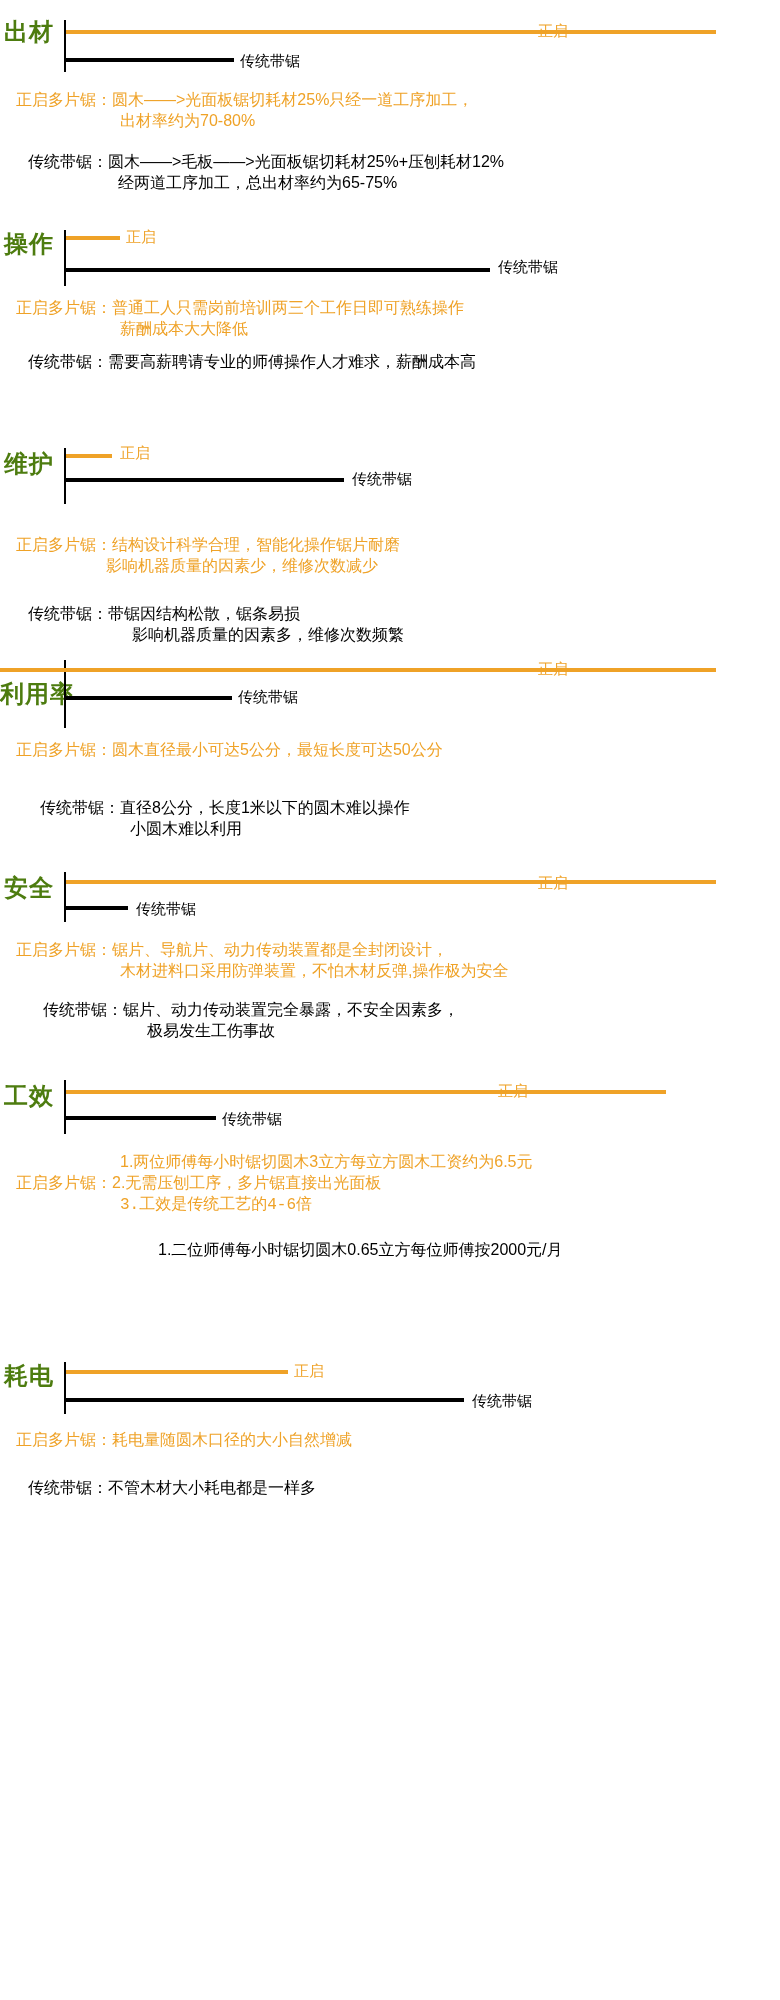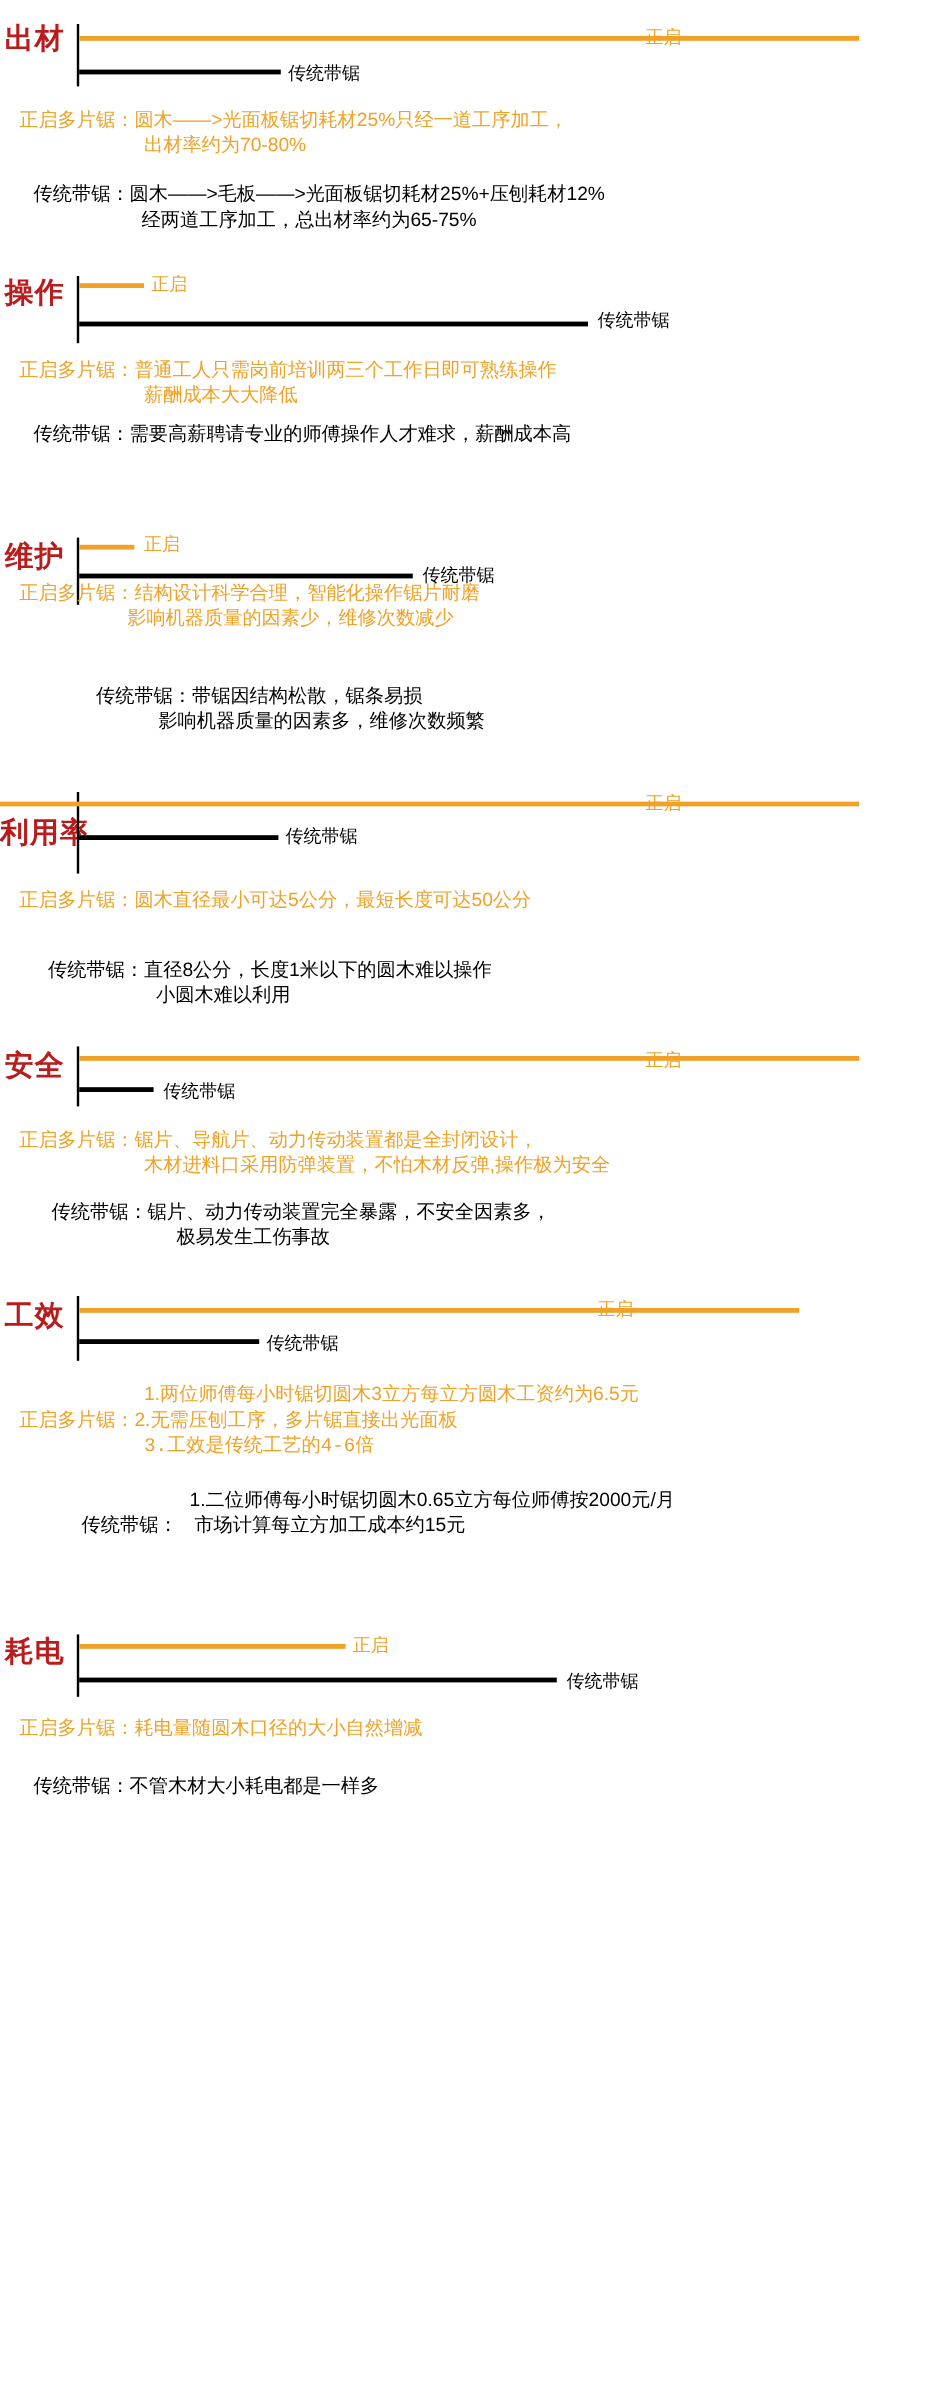--- a/index.html
+++ b/index.html
@@ -13,21 +13,21 @@
   .page{position:relative;width:780px;height:2000px;overflow:hidden;}
 
   
   .block{position:relative;}
   .cat-label{
     position:absolute;
     left:4px;
     font-size:24px;
     font-weight:bold;
     letter-spacing:1px;
-    color:#b91c1c;
+    color:#4d7c0f;
     white-space:nowrap;
   }
   .axis{
     position:absolute;
     left:64px;
     width:2px;
     background:#000;
   }
   .bar{
     position:absolute;
@@ -91,25 +91,25 @@
   </div>
 
   <div class="block">
     <div class="cat-label" style="top:448px;">维护</div>
     <div class="axis" style="top:448px;height:56px;"></div>
     <div class="bar orange" style="left:66px;top:454px;width:46px;"></div>
     <div class="bar-tag orange" style="left:120px;top:444px;">正启</div>
     <div class="bar black" style="left:66px;top:478px;width:278px;"></div>
     <div class="bar-tag black" style="left:352px;top:470px;">传统带锯</div>
 
-    <div class="desc orange" style="left:16px;top:484px;">
+    <div class="desc orange" style="left:16px;top:535px;">
       <span class="line"><span class="name">正启多片锯：</span><span>结构设计科学合理，智能化操作锯片耐磨</span></span>
       <span class="line" style="margin-left:90px;">影响机器质量的因素少，维修次数减少</span>
     </div>
-    <div class="desc black" style="left:28px;top:570px;text-align:center;">
+    <div class="desc black" style="left:28px;top:604px;">
       <span class="line"><span class="name">传统带锯：</span><span>带锯因结构松散，锯条易损</span></span>
       <span class="line" style="margin-left:104px;">影响机器质量的因素多，维修次数频繁</span>
     </div>
   </div>
 
   <div class="block">
     <div class="cat-label" style="top:678px;left:0px;">利用率</div>
     <div class="axis" style="top:660px;height:68px;"></div>
     <div class="bar orange" style="left:0px;top:668px;width:716px;"></div>
     <div class="bar-tag orange" style="left:538px;top:660px;">正启</div>
@@ -151,21 +151,20 @@
     <div class="bar black" style="left:66px;top:1116px;width:150px;"></div>
     <div class="bar-tag black" style="left:222px;top:1110px;">传统带锯</div>
 
     <div class="desc orange" style="left:16px;top:1152px;">
       <span class="line" style="margin-left:104px;">1.两位师傅每小时锯切圆木3立方每立方圆木工资约为6.5元</span>
       <span class="line"><span class="name">正启多片锯：</span><span>2.无需压刨工序，多片锯直接出光面板</span></span>
       <span class="line" style="margin-left:104px;font-family:Liberation Mono, monospace;">3.工效是传统工艺的4-6倍</span>
     </div>
     <div class="desc black" style="left:28px;top:1240px;margin-left:40px;">
       <span class="line" style="margin-left:90px;">1.二位师傅每小时锯切圆木0.65立方每位师傅按2000元/月</span>
-      <span class="line"><span class="name">传统带锯：</span><span style="margin-left:14px;">市场计算每立方加工成本约15元</span></span>
     </div>
   </div>
 
   <div class="block">
     <div class="cat-label" style="top:1360px;">耗电</div>
     <div class="axis" style="top:1362px;height:52px;"></div>
     <div class="bar orange" style="left:66px;top:1370px;width:222px;"></div>
     <div class="bar-tag orange" style="left:294px;top:1362px;">正启</div>
     <div class="bar black" style="left:66px;top:1398px;width:398px;"></div>
     <div class="bar-tag black" style="left:472px;top:1392px;">传统带锯</div>

